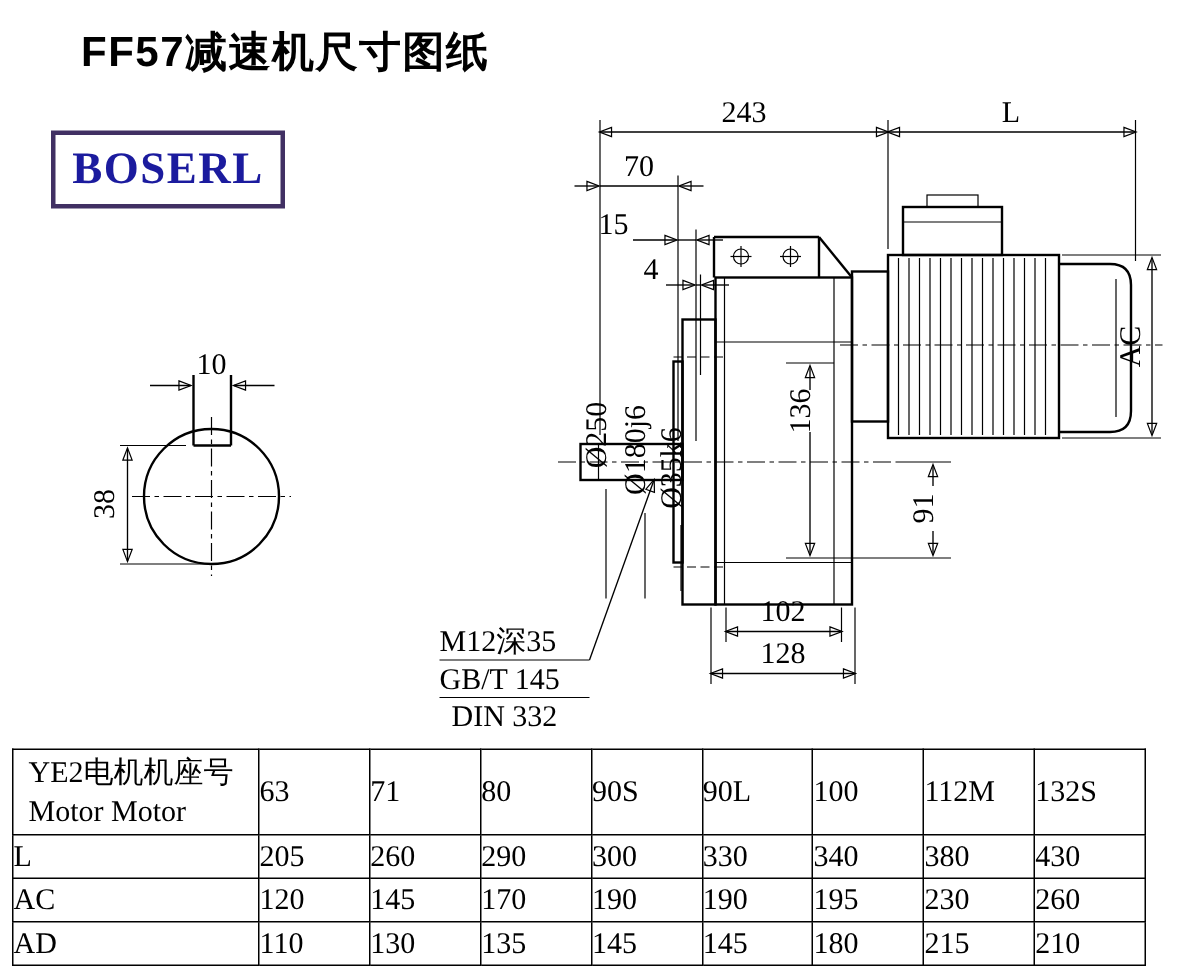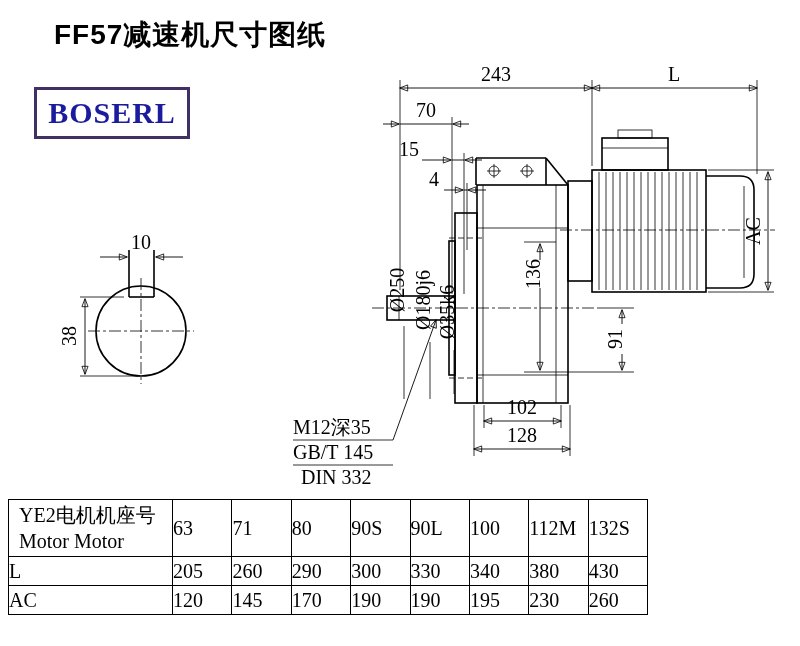--- a/index.html
+++ b/index.html
@@ -13,21 +13,21 @@
   #logo span{font-family:"Liberation Serif",serif;font-weight:bold;font-size:30px;
         color:#1b1b9e;letter-spacing:1px;text-align:center;}
   svg{position:absolute;left:0;top:0;}
   svg line, svg rect, svg circle, svg path{stroke:#000;fill:none;}
   .outline{stroke-width:1.6;}
   .thin{stroke-width:0.8;}
   .dim-line{stroke-width:0.9;}
   .cl{stroke-width:0.8;stroke-dasharray:12 3 3 3;}
   .dash{stroke-width:0.8;stroke-dasharray:6 3;}
   .dim{font:20px "Liberation Serif",serif;fill:#000;stroke:none;}
-  #spec-table{position:absolute;left:8px;top:499px;width:640px;border-collapse:collapse;
+  #spec-table{position:absolute;left:8px;top:499px;width:756px;border-collapse:collapse;
         table-layout:fixed;font-family:"Liberation Serif",serif;font-size:20px;}
   #spec-table td,#spec-table th{border:1px solid #000;text-align:left;padding:0;
         font-weight:normal;height:28px;}
   #spec-table th.label-cell{text-align:left;padding-left:10px;height:56px;line-height:26px;}
   #spec-table col.first{width:164px;}
 </style>
 </head>
 <body>
 
 <div id="page">
@@ -249,16 +249,27 @@
       <td>AC</td>
       <td>120</td>
       <td>145</td>
       <td>170</td>
       <td>190</td>
       <td>190</td>
       <td>195</td>
       <td>230</td>
       <td>260</td>
     </tr>
+    <tr>
+      <td>AD</td>
+      <td>110</td>
+      <td>130</td>
+      <td>135</td>
+      <td>145</td>
+      <td>145</td>
+      <td>180</td>
+      <td>215</td>
+      <td>210</td>
+    </tr>
   </tbody>
     </table>
 
 </div>
 
 </body></html>

